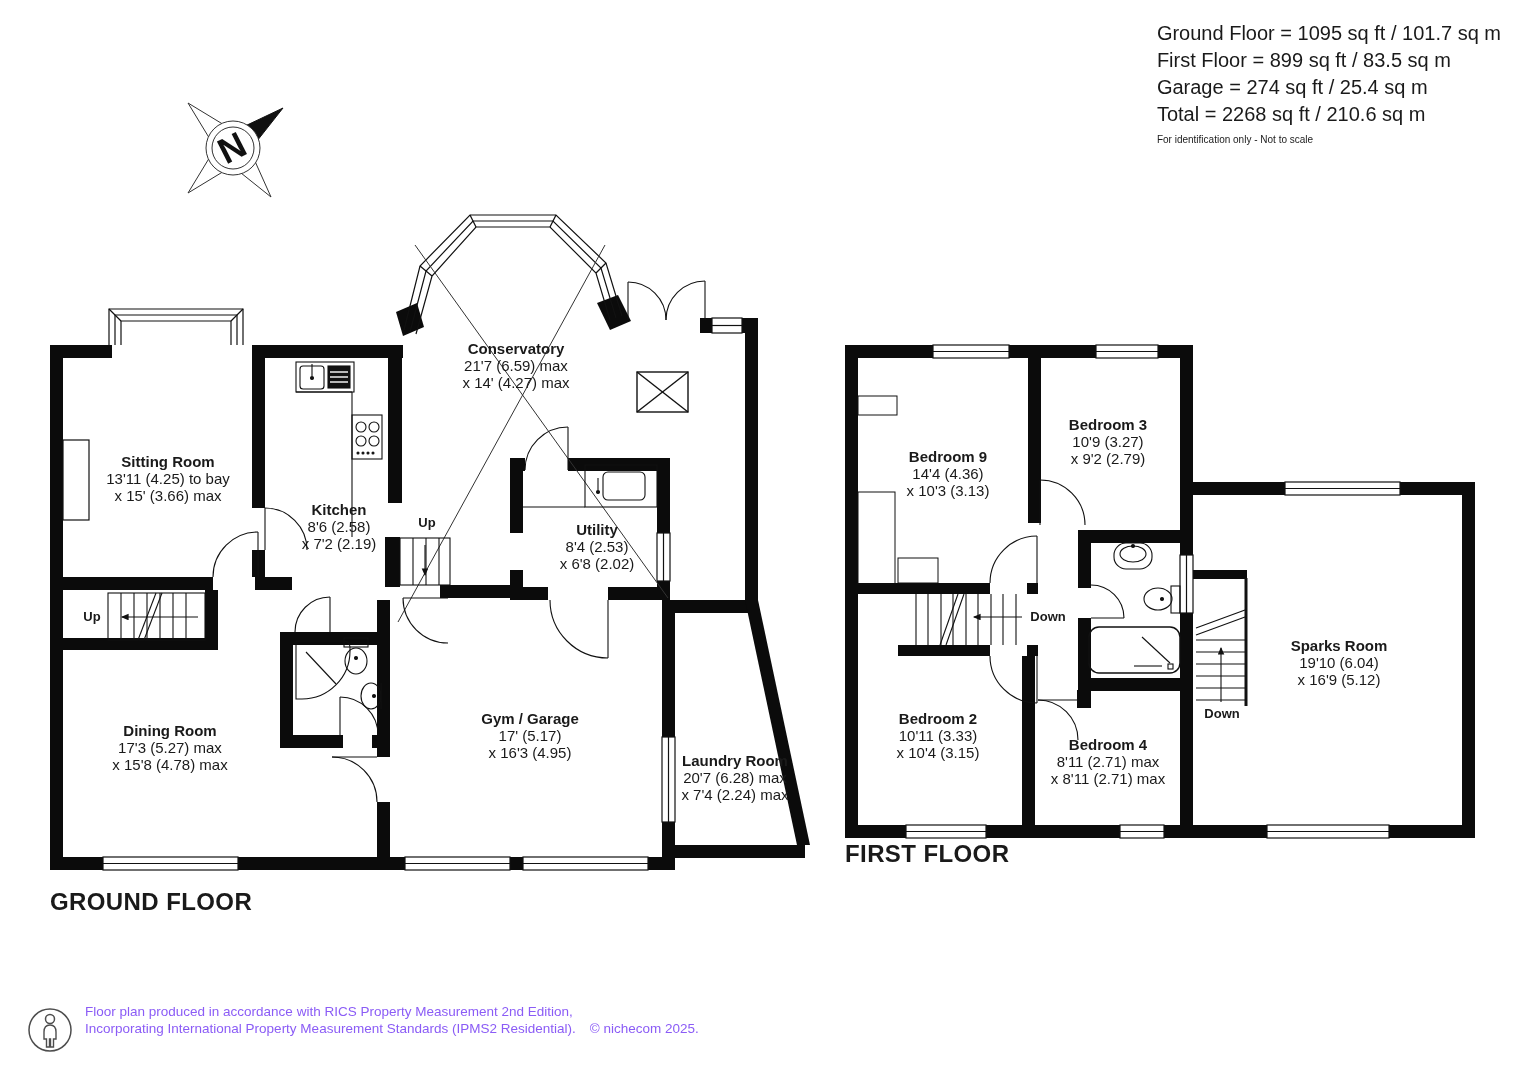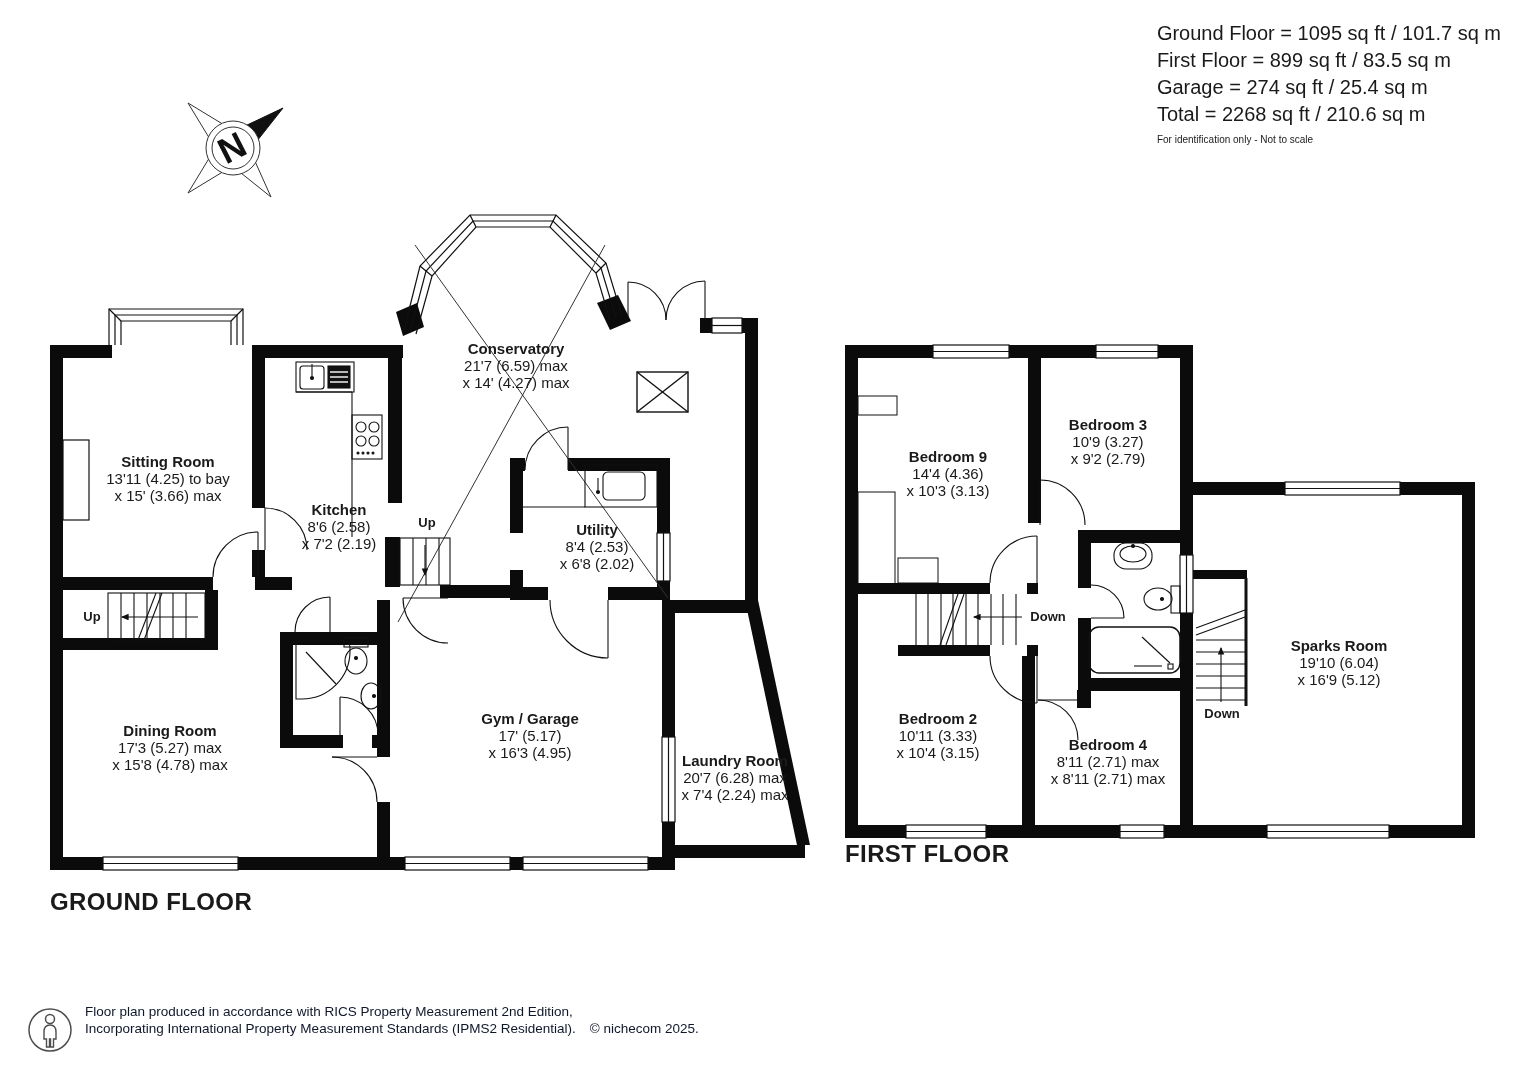--- a/index.html
+++ b/index.html
@@ -8,21 +8,21 @@
   #plan-svg{position:absolute;left:0;top:0;}
   .lbl{position:absolute;transform:translateX(-50%);text-align:center;
        font-size:15px;line-height:17px;color:#1a1a1a;white-space:nowrap;}
   .lbl .rm{display:block;font-weight:bold;}
   .lbl .dim{display:block;}
   .lbl.wrap{white-space:normal;width:130px;}
   .stair-lbl{position:absolute;transform:translateX(-50%);font-size:13px;font-weight:bold;}
   .floor-title{position:absolute;font-size:24px;font-weight:bold;letter-spacing:.4px;}
   #summary{position:absolute;right:26px;top:20px;text-align:left;font-size:20px;line-height:27px;}
   #summary .disc{font-size:10px;line-height:20px;margin-top:2px;}
-  #footer{position:absolute;left:27px;top:1004px;display:flex;align-items:flex-start;color:#0f172a;}
+  #footer{position:absolute;left:27px;top:1004px;display:flex;align-items:flex-start;color:#8b5cf6;}
   #footer .txt{margin-left:12px;font-size:13.5px;line-height:16.5px;}
   #footer .cc{margin-left:14px;}
   #footer .ref{margin-left:14px;}
 </style>
 </head>
 <body>
 
 <div id="canvas">
 
 <svg id="plan-svg" width="1527" height="1080" viewBox="0 0 1527 1080">

